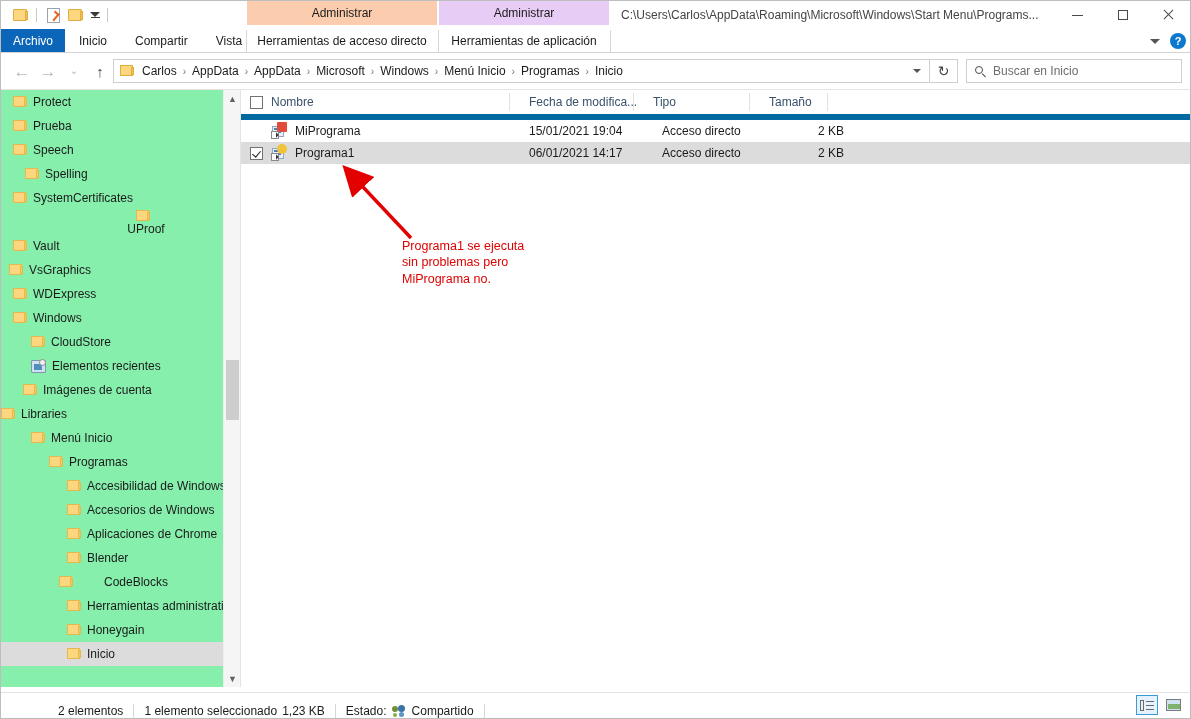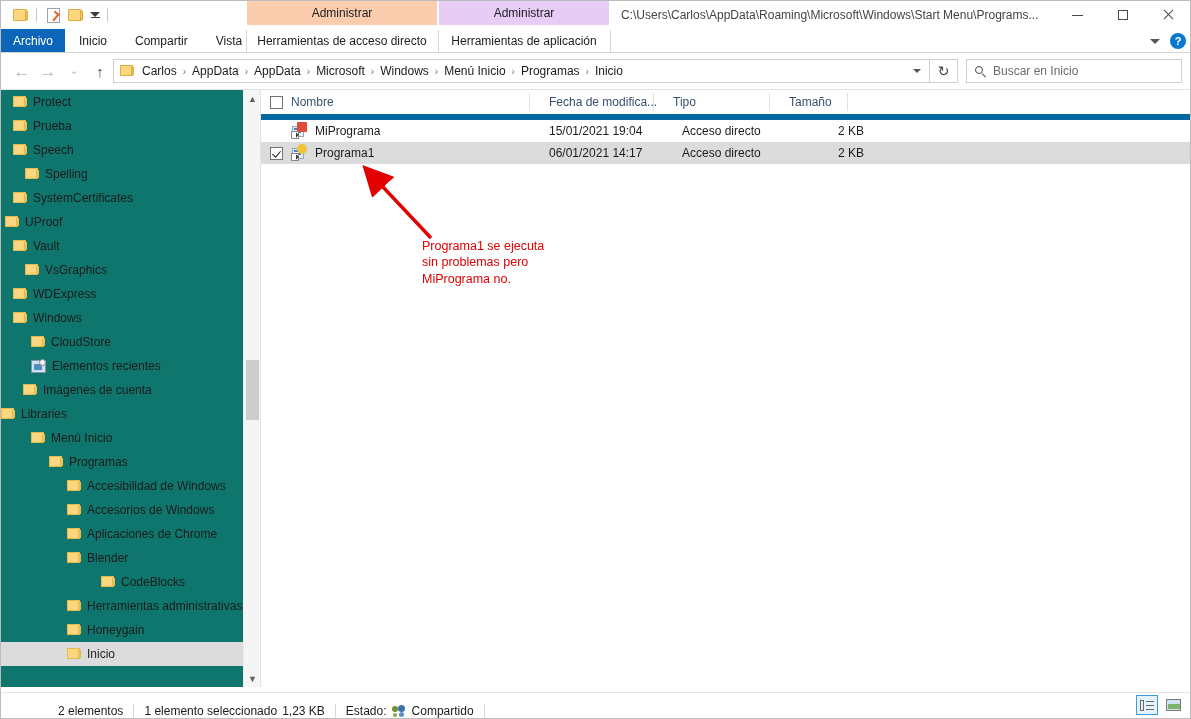--- a/index.html
+++ b/index.html
@@ -92,21 +92,21 @@
   .mag:before{content:"";position:absolute;left:0;top:0;width:8px;height:8px;border:1.4px solid #4a4a4a;
      border-radius:50%;box-sizing:border-box;}
   .mag:after{content:"";position:absolute;left:7px;top:7px;width:5px;height:1.4px;background:#4a4a4a;
      transform:rotate(45deg);transform-origin:left center;}
   .searchph{font-size:12px;color:#6d6d6d;}
 
   
   .body{position:relative;height:597px;display:flex;border-top:1px solid #e3e3e3;}
 
   
-  .nav{width:260px;position:relative;background:#0f766e;overflow:hidden;flex:none;}
+  .nav{width:240px;position:relative;background:#86efac;overflow:hidden;flex:none;}
   .tree{position:absolute;left:0;top:0;width:282px;}
   .ti{height:24px;display:flex;align-items:center;font-size:12px;color:#1b1b1b;white-space:nowrap;
       padding-right:4px;}
   .ti.sel{background:#dcdcdc;}
   .tfold{width:14px;height:12px;position:relative;margin-right:6px;flex:none;}
   .tfold:before{content:"";position:absolute;left:0;top:0;width:13px;height:11px;
      background:#fcd77f;border:1px solid #e5b94c;box-sizing:border-box;}
   .tfold:after{content:"";position:absolute;right:0;top:2px;width:3px;height:8px;
      background:#f3c962;border:1px solid #e5b94c;box-sizing:border-box;}
   .recico{width:15px;height:13px;position:relative;margin-right:6px;flex:none;
@@ -298,29 +298,29 @@
             <span>Speech</span>
           </div>
           <div class="ti" style="padding-left: 24px;">
             <span class="tfold"></span>
             <span>Spelling</span>
           </div>
           <div class="ti" style="padding-left: 12px;">
             <span class="tfold"></span>
             <span>SystemCertificates</span>
           </div>
-          <div class="ti" style="padding-left: 4px;">
+          <div class="ti" style="padding-left: 12px; flex-direction: column;">
             <span class="tfold"></span>
             <span>UProof</span>
           </div>
           <div class="ti" style="padding-left: 12px;">
             <span class="tfold"></span>
             <span>Vault</span>
           </div>
-          <div class="ti" style="padding-left: 24px;">
+          <div class="ti" style="padding-left: 8px;">
             <span class="tfold"></span>
             <span>VsGraphics</span>
           </div>
           <div class="ti" style="padding-left: 12px;">
             <span class="tfold"></span>
             <span>WDExpress</span>
           </div>
           <div class="ti" style="padding-left: 12px;">
             <span class="tfold"></span>
             <span>Windows</span>
@@ -358,21 +358,21 @@
             <span>Accesorios de Windows</span>
           </div>
           <div class="ti" style="padding-left: 66px;">
             <span class="tfold"></span>
             <span>Aplicaciones de Chrome</span>
           </div>
           <div class="ti" style="padding-left: 66px;">
             <span class="tfold"></span>
             <span>Blender</span>
           </div>
-          <div class="ti" style="padding-left: 100px;">
+          <div class="ti" style="padding-left: 58px; gap: 25px;">
             <span class="tfold"></span>
             <span>CodeBlocks</span>
           </div>
           <div class="ti" style="padding-left: 66px;">
             <span class="tfold"></span>
             <span>Herramientas administrativas de W</span>
           </div>
           <div class="ti" style="padding-left: 66px;">
             <span class="tfold"></span>
             <span>Honeygain</span>

